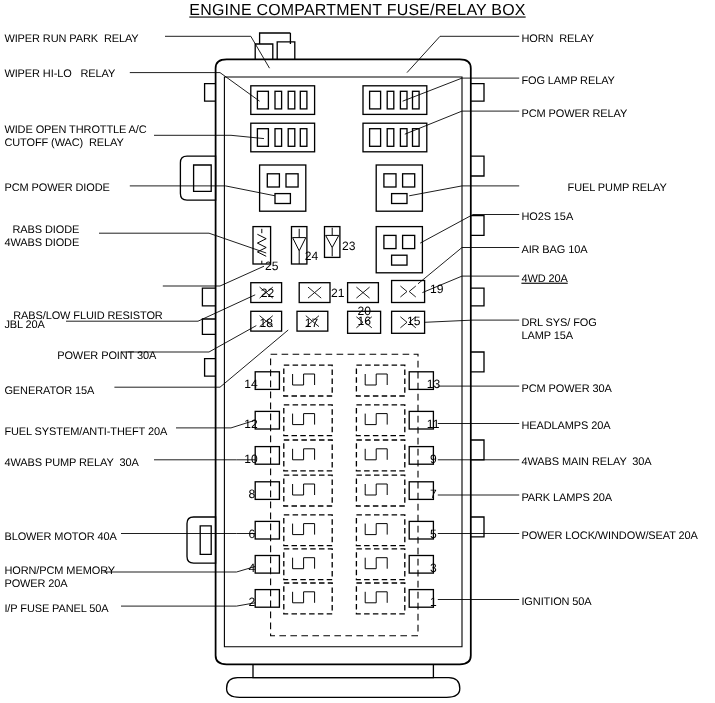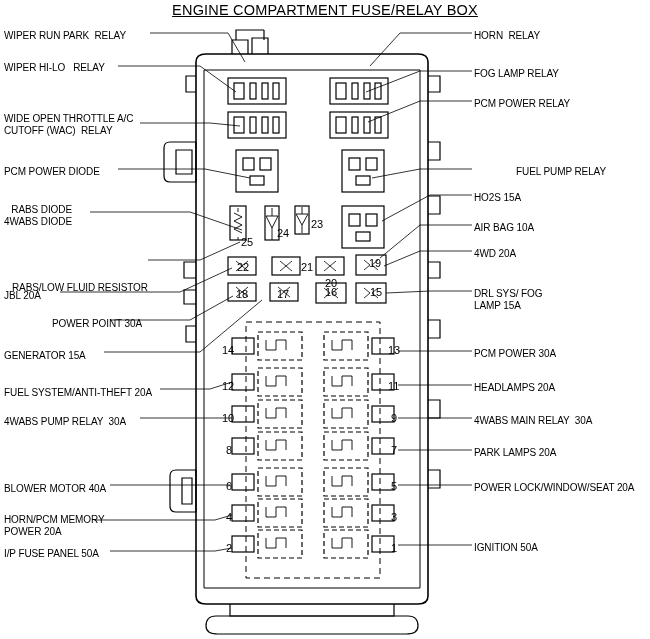--- a/index.html
+++ b/index.html
@@ -261,39 +261,39 @@
       <div class="lbl left" style="left: 4px; top: 548px;">I/P FUSE PANEL 50A</div>
     </div>
 
   <div id="labels-right">
       <div class="lbl right" style="left: 474px; top: 30px;">HORN  RELAY</div>
       <div class="lbl right" style="left: 474px; top: 68px;">FOG LAMP RELAY</div>
       <div class="lbl right" style="left: 474px; top: 98px;">PCM POWER RELAY</div>
       <div class="lbl right" style="left: 474px; top: 166px; padding-left: 42px;">FUEL PUMP RELAY</div>
       <div class="lbl right" style="left: 474px; top: 192px;">HO2S 15A</div>
       <div class="lbl right" style="left: 474px; top: 222px;">AIR BAG 10A</div>
-      <div class="lbl right" style="left: 474px; top: 248px;">4WD 20A</div>
+      <div class="lbl right" style="left: 474px; top: 248px; text-decoration: underline;">4WD 20A</div>
       <div class="lbl right" style="left: 474px; top: 288px;">DRL SYS/ FOG
 LAMP 15A</div>
       <div class="lbl right" style="left: 474px; top: 348px;">PCM POWER 30A</div>
       <div class="lbl right" style="left: 474px; top: 382px;">HEADLAMPS 20A</div>
       <div class="lbl right" style="left: 474px; top: 415px;">4WABS MAIN RELAY  30A</div>
       <div class="lbl right" style="left: 474px; top: 447px;">PARK LAMPS 20A</div>
       <div class="lbl right" style="left: 474px; top: 482px;">POWER LOCK/WINDOW/SEAT 20A</div>
       <div class="lbl right" style="left: 474px; top: 542px;">IGNITION 50A</div>
     </div>
 
   <div id="cavity-numbers">
       <div class="num" style="left: 241px; top: 237px;">25</div>
       <div class="num" style="left: 277px; top: 228px;">24</div>
       <div class="num" style="left: 311px; top: 219px;">23</div>
       <div class="num" style="left: 237px; top: 262px;">22</div>
       <div class="num" style="left: 281px; top: 262px; margin-left: 20px;">21</div>
       <div class="num" style="left: 325px; top: 262px; margin-top: 16px;">20</div>
-      <div class="num" style="left: 369px; top: 258px;">19</div>
+      <div class="num" style="left: 355px; top: 258px; padding-left: 36px;">19</div>
       <div class="num" style="left: 236px; top: 289px;">18</div>
       <div class="num" style="left: 277px; top: 289px;">17</div>
       <div class="num" style="left: 325px; top: 287px;">16</div>
       <div class="num" style="left: 370px; top: 287px;">15</div>
       <div class="num" style="left: 222px; top: 345px;">14</div>
       <div class="num" style="left: 388px; top: 345px;">13</div>
       <div class="num" style="left: 222px; top: 381px;">12</div>
       <div class="num" style="left: 388px; top: 381px;">11</div>
       <div class="num" style="left: 222px; top: 413px;">10</div>
       <div class="num" style="left: 391px; top: 413px;">9</div>

